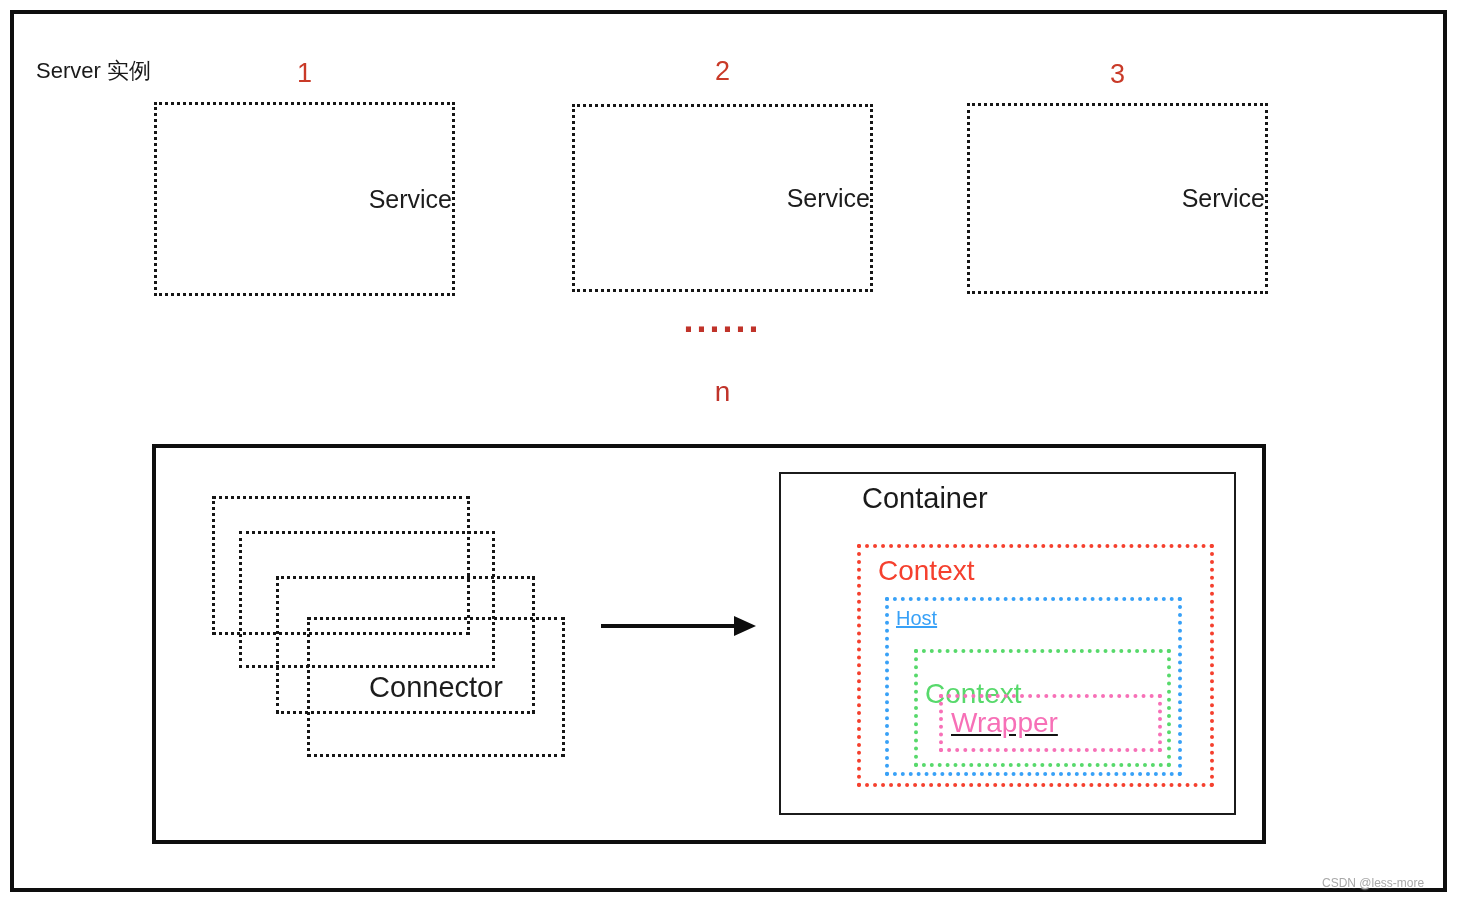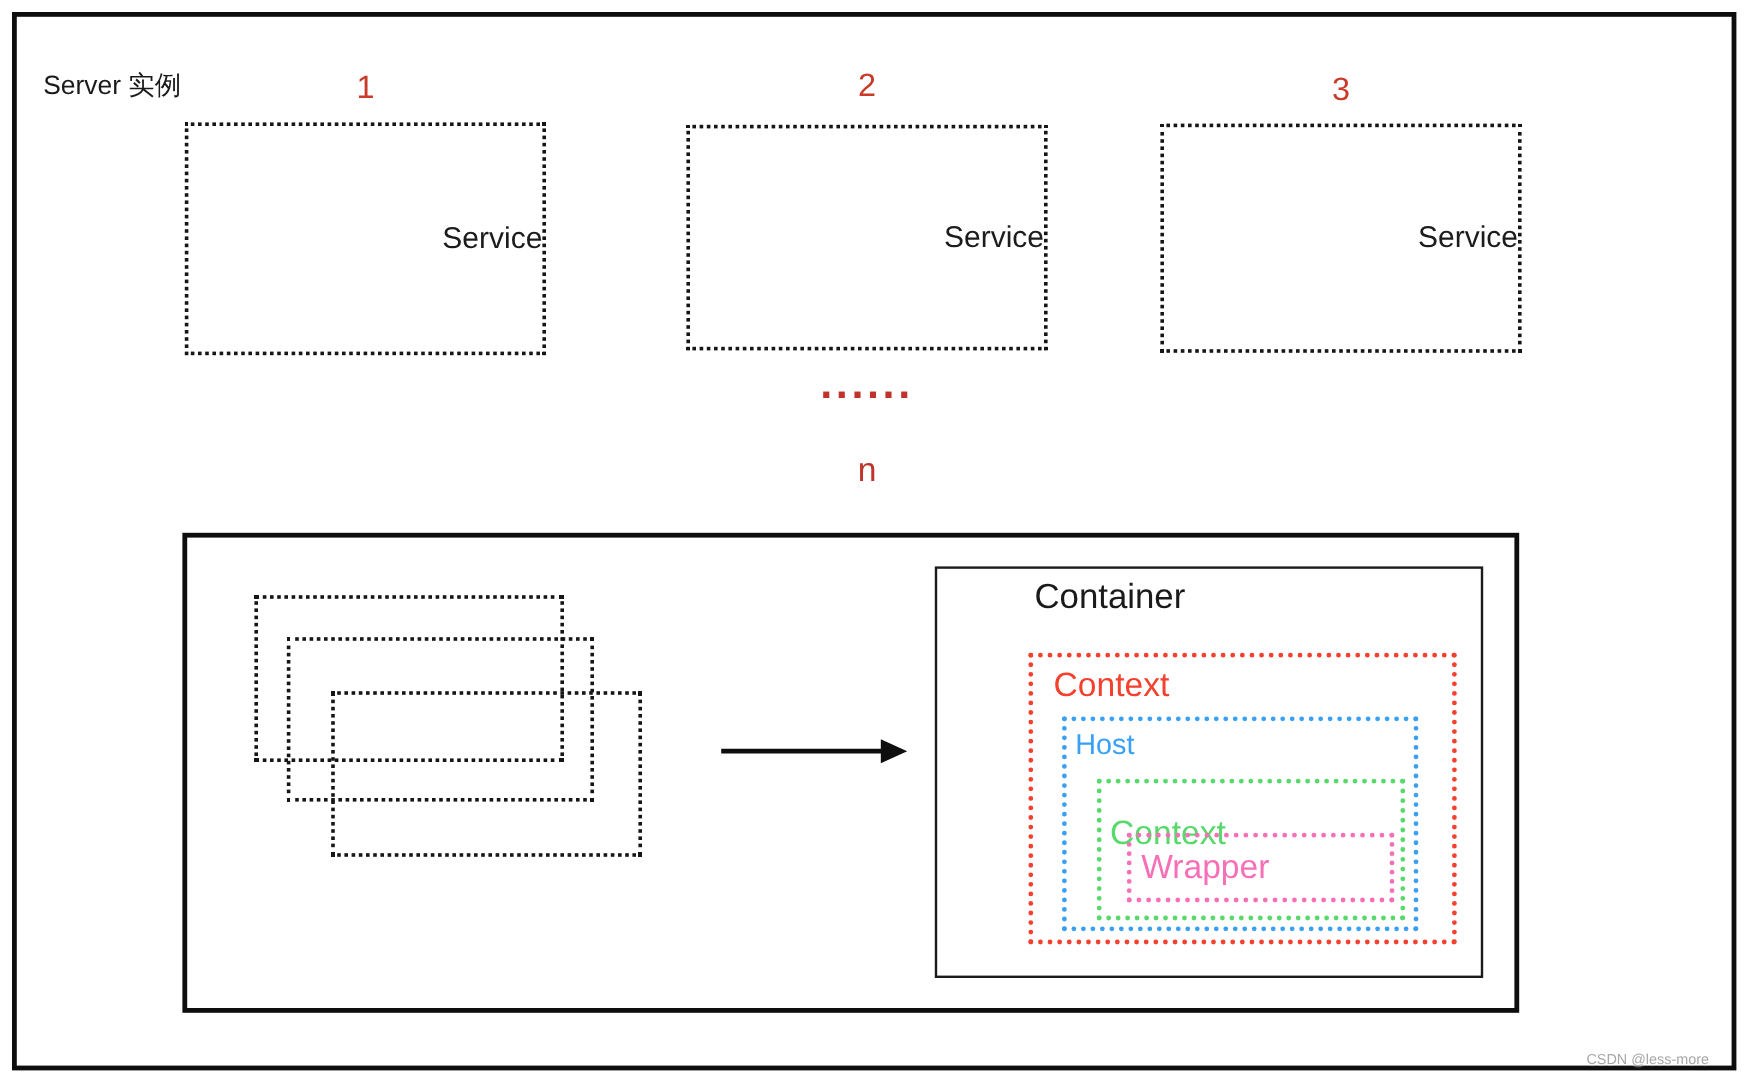--- a/index.html
+++ b/index.html
@@ -136,42 +136,44 @@
   }
   .host-box {
     position: absolute;
     left: 871px; top: 583px;
     width: 297px; height: 179px;
     border: 4px dotted #38a1f7;
   }
   .host-label {
     position: absolute;
     left: 882px; top: 593px;
-    font-size: 24px;
+    font-size: 20px;
     color: #38a1f7;
+    text-decoration: underline;
   }
   .context-box {
     position: absolute;
     left: 900px; top: 635px;
     width: 257px; height: 118px;
     border: 4px dotted #57d96b;
   }
   .context-label {
     position: absolute;
     left: 911px; top: 664px;
     font-size: 28px;
     color: #57d96b;
   }
   .wrapper-box {
     position: absolute;
     left: 925px; top: 680px;
     width: 223px; height: 58px;
     border: 4px dotted #f770b7;
     display: flex;
     align-items: center;
+    text-decoration: underline;
   }
   .wrapper-label {
     font-size: 28px;
     color: #f770b7;
     padding-left: 8px;
   }
   
   .watermark {
     position: absolute;
     left: 1322px; top: 876px;
@@ -206,20 +208,23 @@
     </div>
 
     <div class="ellipsis-label">......</div>
     <div class="n-label">n</div>
 
     <div class="detail-box"></div>
 
     <div class="conn-box conn-1"></div>
     <div class="conn-box conn-2"></div>
     <div class="conn-box conn-3"></div>
+    <div class="conn-box conn-4">
+      <span class="conn-label">Connector</span>
+    </div>
 
     <svg class="flow-arrow" viewBox="0 0 162 28" xmlns="http://www.w3.org/2000/svg">
       <line x1="3" y1="14" x2="140" y2="14" stroke="#0e0e0e" stroke-width="4"></line>
       <polygon points="136,4 158,14 136,24" fill="#0e0e0e"></polygon>
     </svg>
 
     <div class="container-box"></div>
     <div class="container-label">Container</div>
 
     <div class="engine-box"></div>

